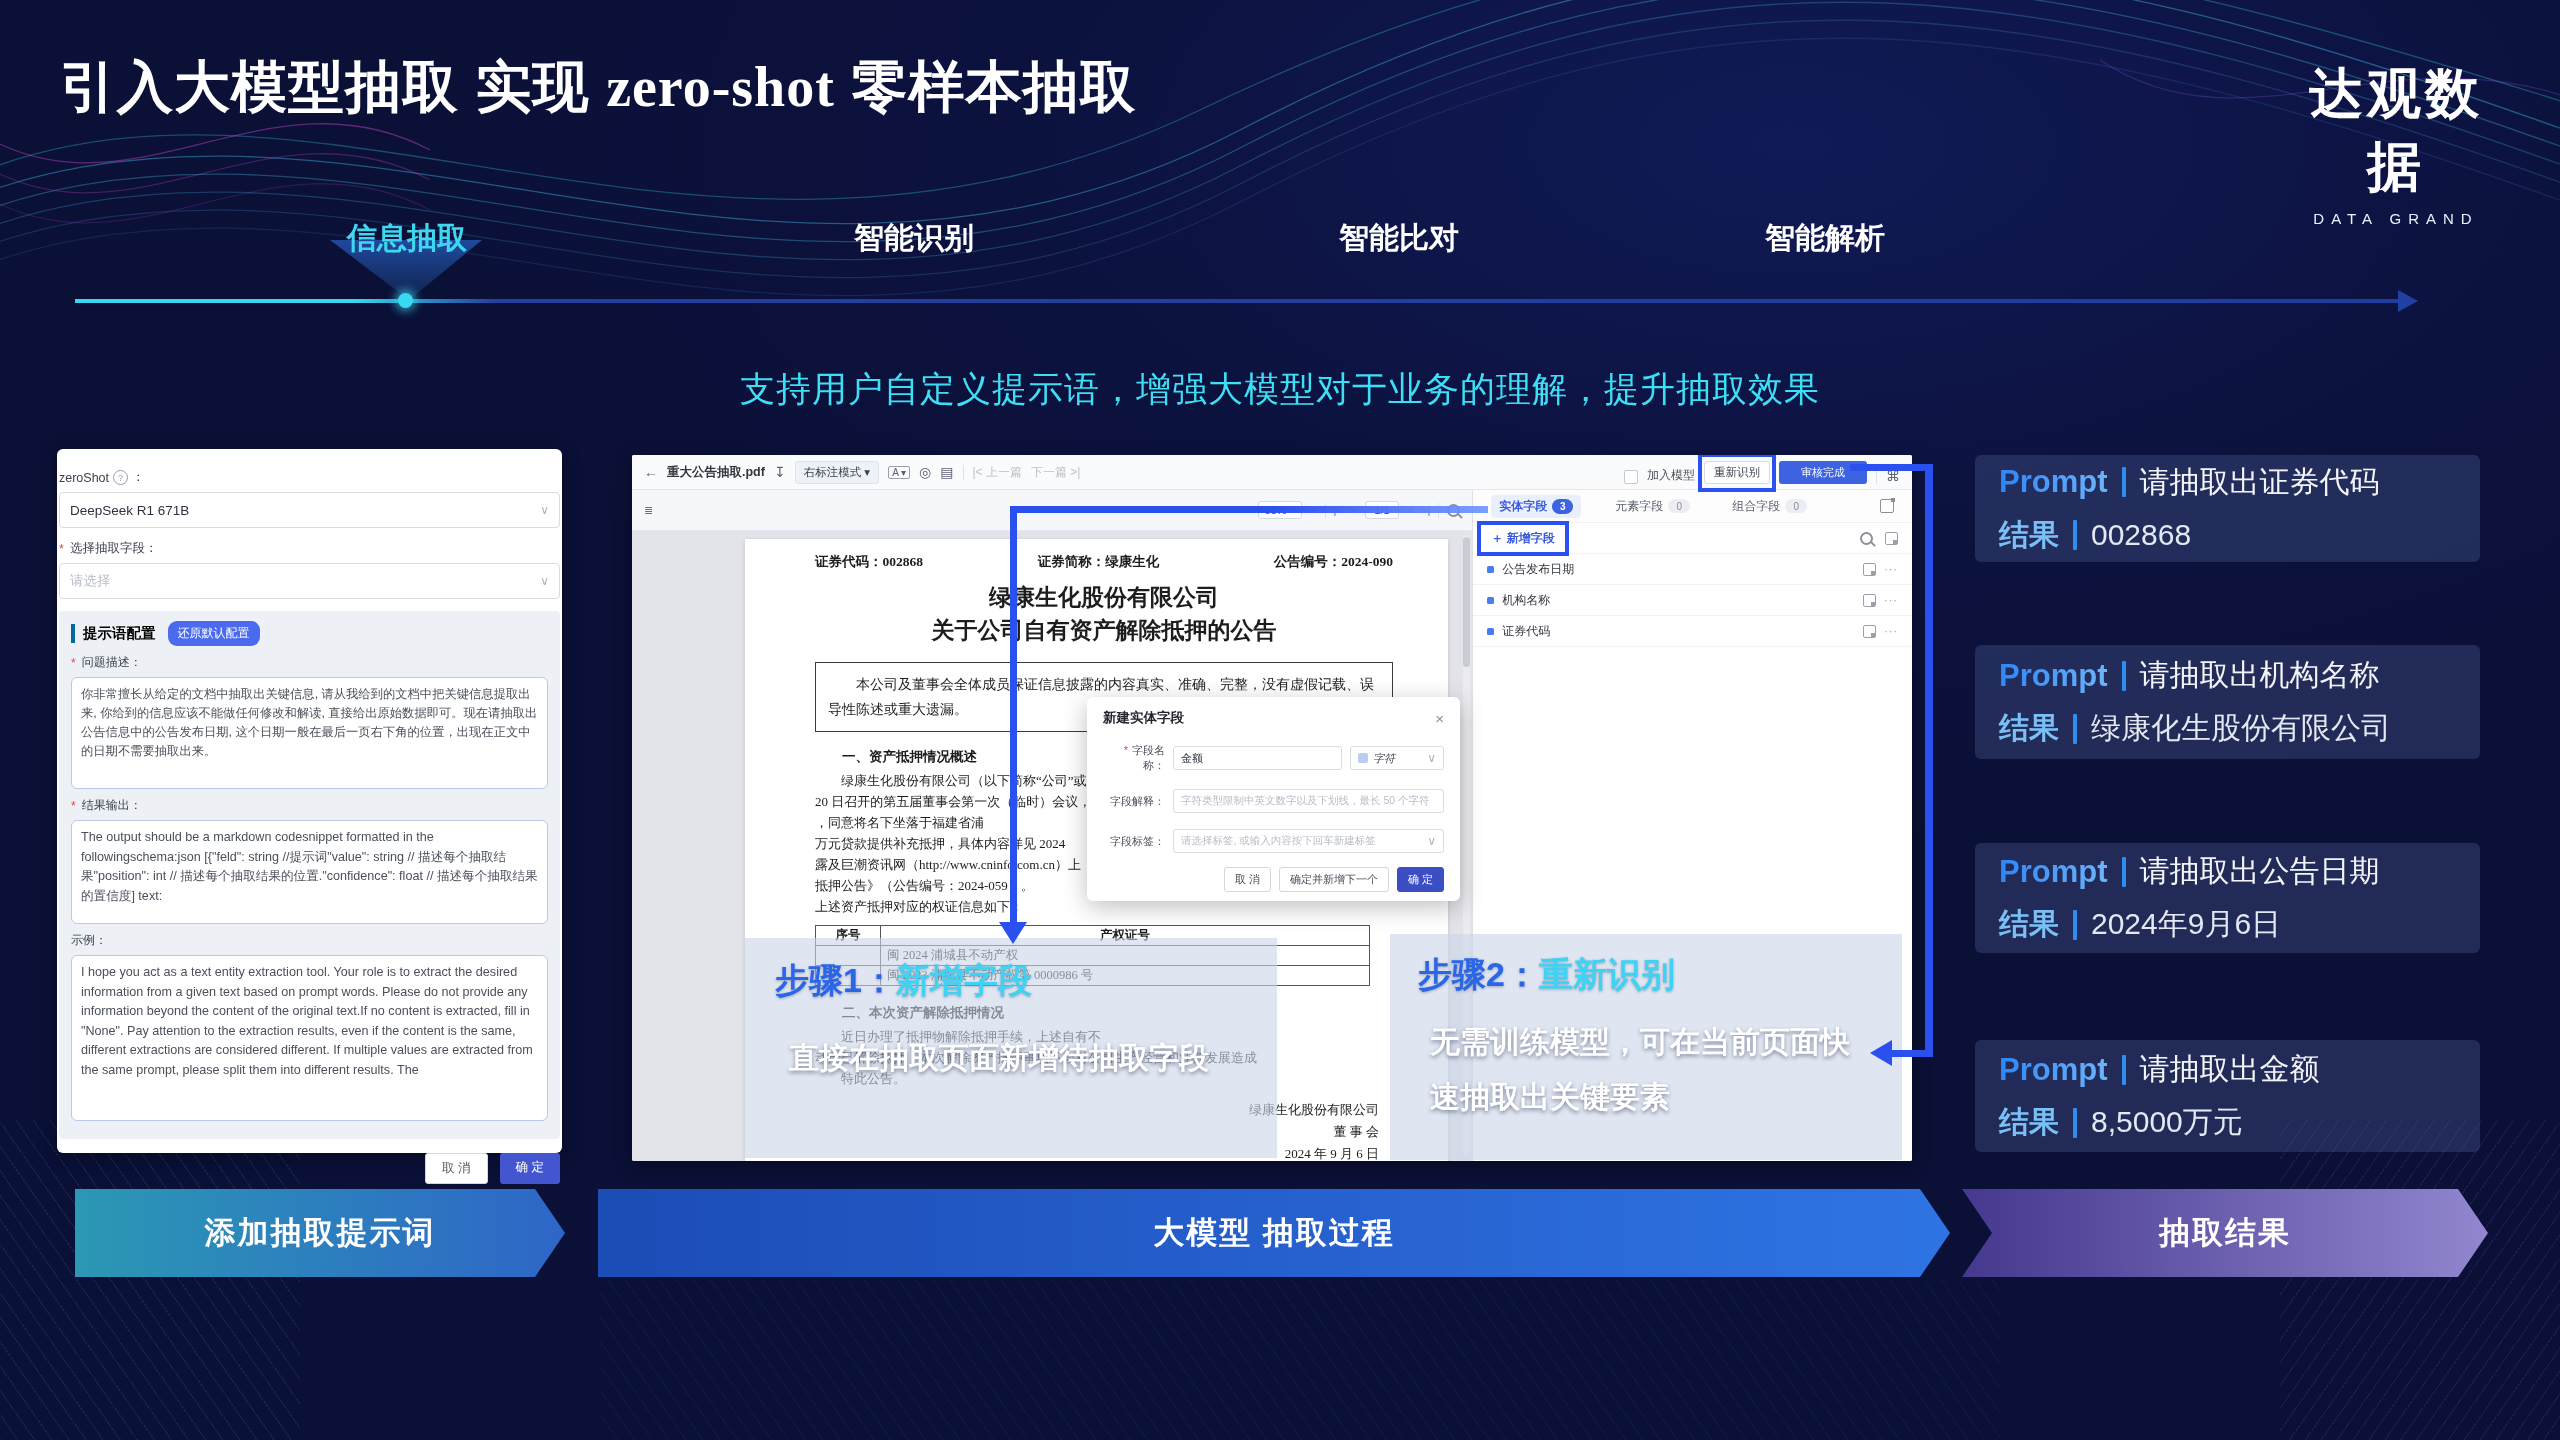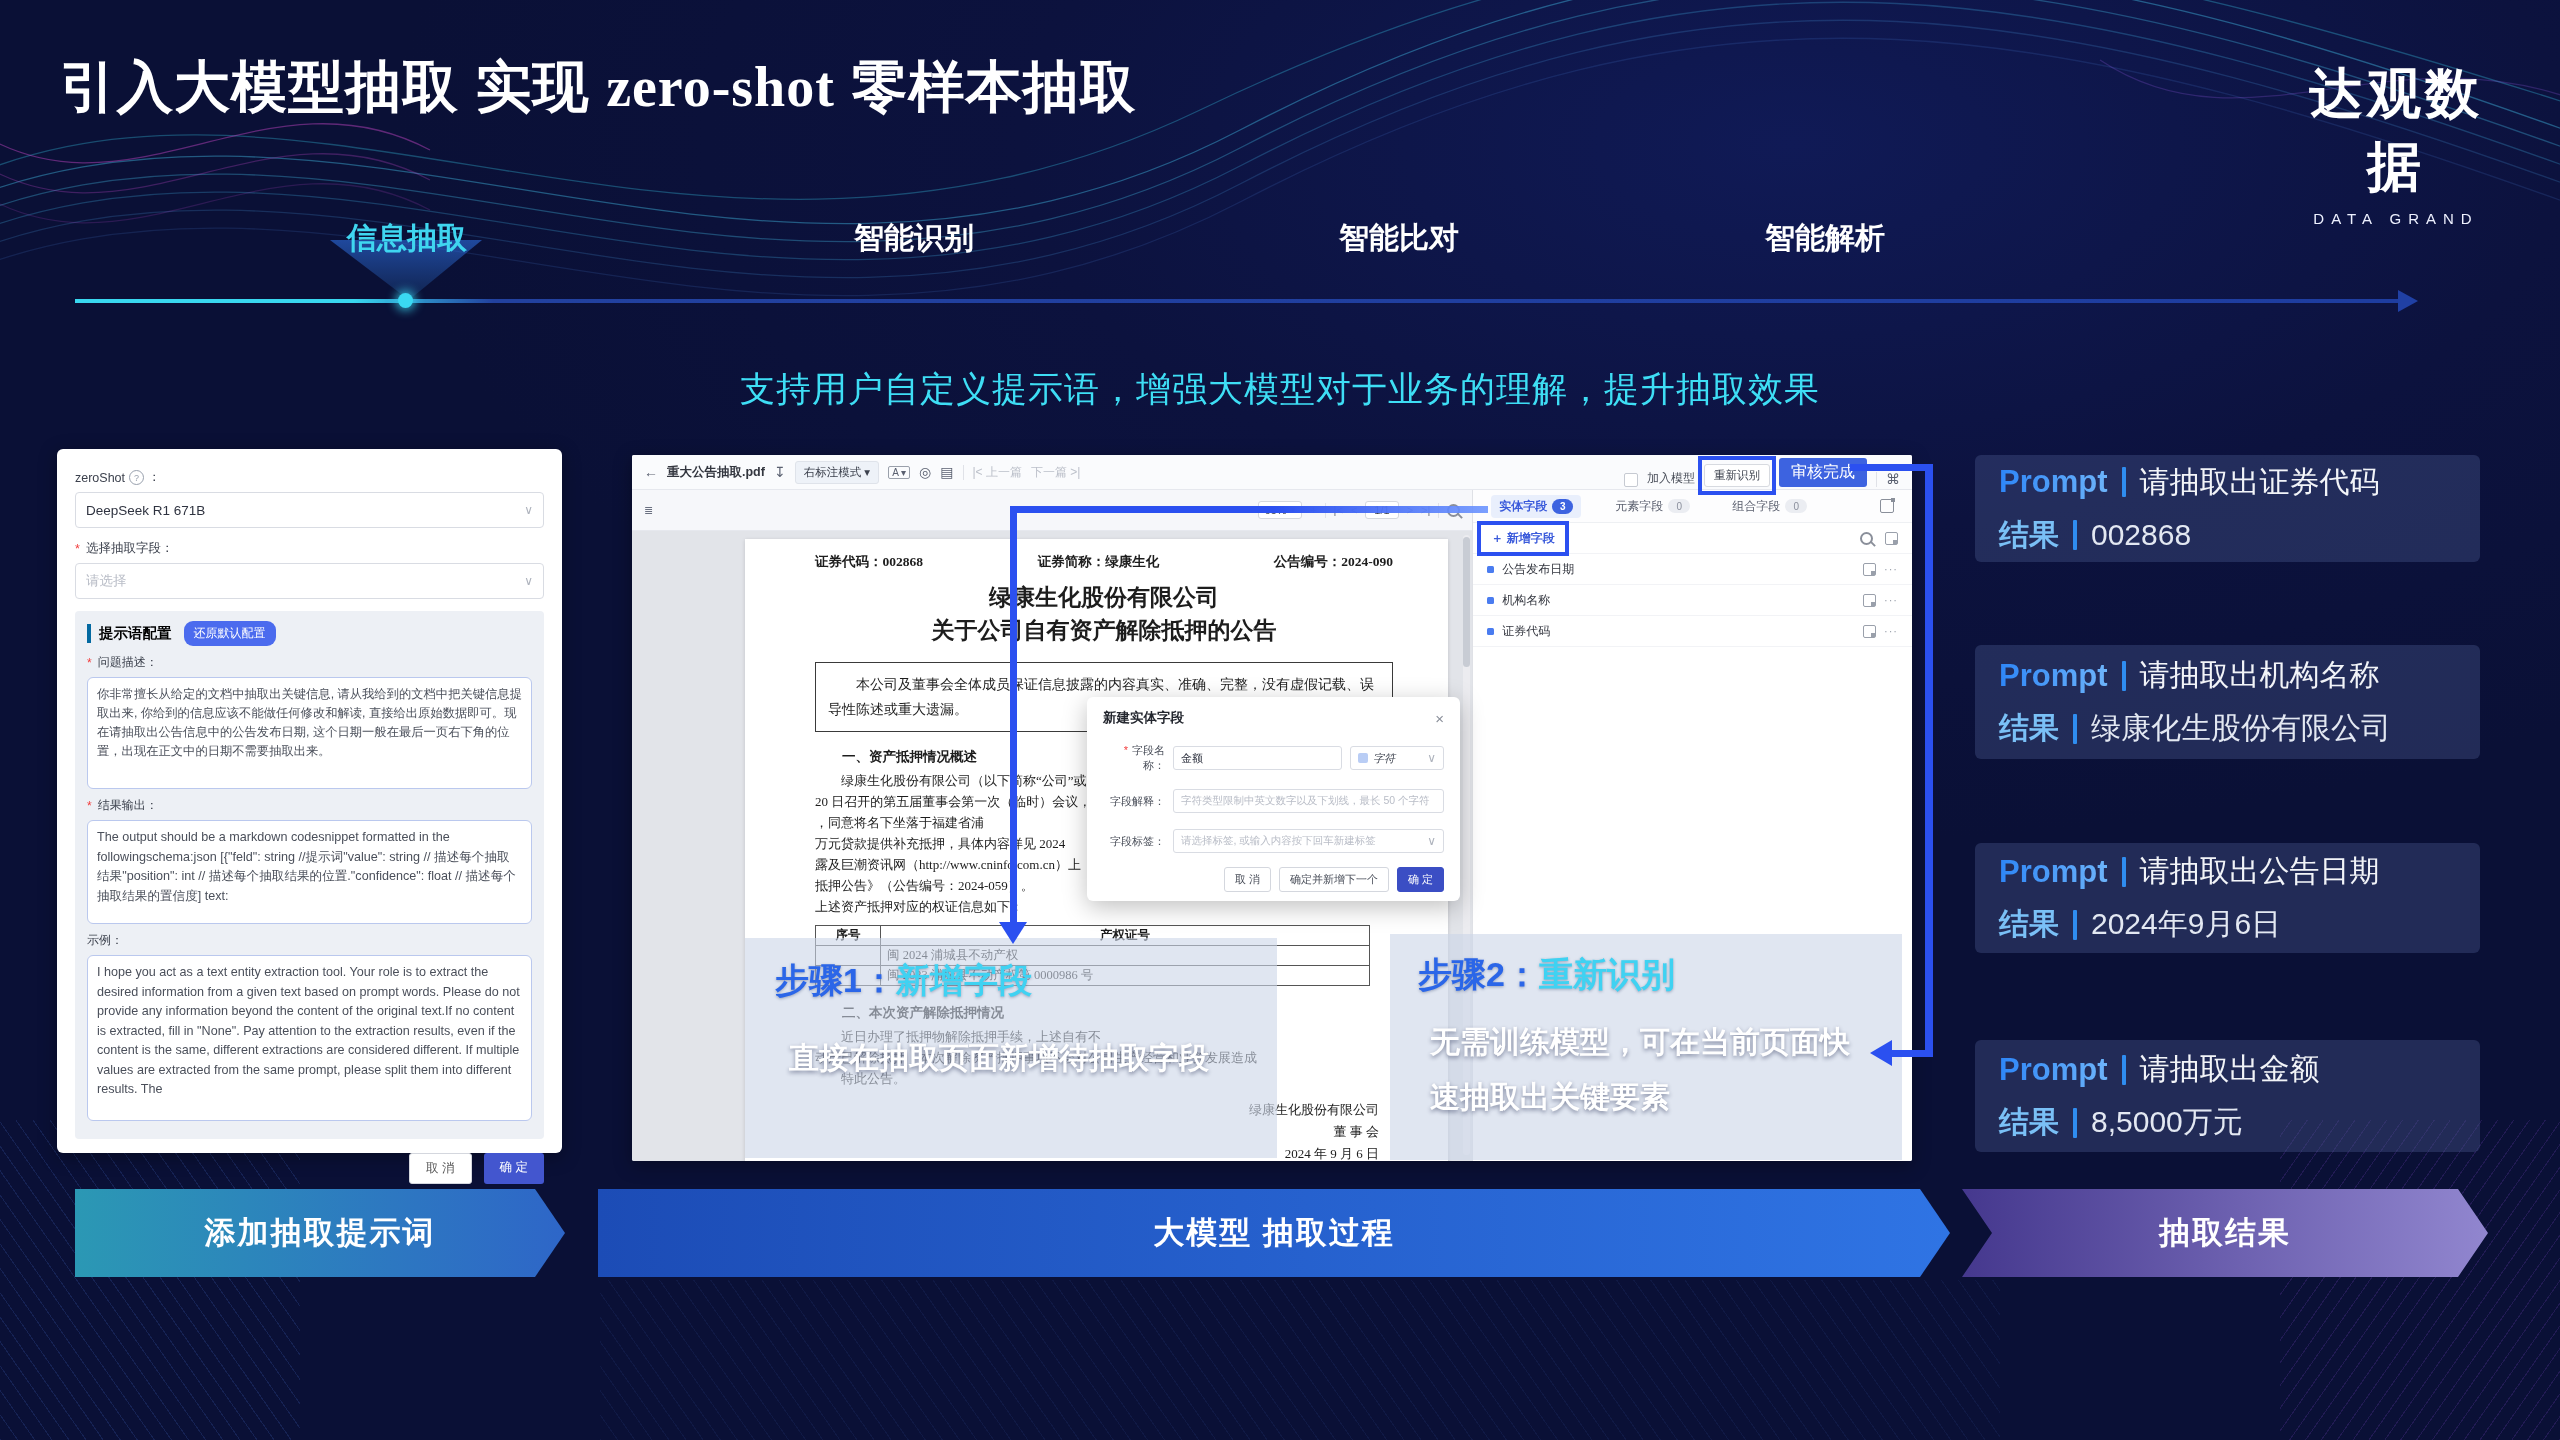--- a/index.html
+++ b/index.html
@@ -28,21 +28,21 @@
     background:linear-gradient(90deg,#39d7ef 0%,#39d7ef 12%,#22419f 18%,#1e3da0 100%);}
   .track-head{position:absolute;left:2398px;top:290px;width:0;height:0;
     border-top:11px solid transparent;border-bottom:11px solid transparent;border-left:20px solid #2040a4;}
   .track-dot{position:absolute;left:398px;top:293px;width:15px;height:15px;border-radius:50%;
     background:#3ad9f2;box-shadow:0 0 10px 3px rgba(58,217,242,.7);}
   .subtitle{position:absolute;left:0;top:366px;width:2560px;text-align:center;
     font-size:35px;font-weight:400;color:#3edef5;letter-spacing:1px;}
 
   
   .config{position:absolute;left:57px;top:449px;width:505px;height:704px;background:#fff;border-radius:6px;
-    color:#3c414d;font-size:12.5px;padding:16px 18px;box-sizing:border-box;box-shadow:0 4px 18px rgba(0,0,0,.35);}
+    color:#3c414d;font-size:12.5px;padding:16px 2px;box-sizing:border-box;box-shadow:0 4px 18px rgba(0,0,0,.35);}
   .cfg-label{margin:4px 0 6px;display:flex;align-items:center;gap:2px;}
   .req::before{content:"*";color:#f23c3c;margin-right:4px;}
   .qmark{display:inline-flex;width:13px;height:13px;border:1px solid #98a0ad;border-radius:50%;
     font-size:9px;align-items:center;justify-content:center;color:#98a0ad;margin:0 2px;}
   .qmark::after{content:"?";}
   .sel{display:flex;align-items:center;justify-content:space-between;height:34px;border:1px solid #d9dce3;
     border-radius:4px;padding:0 10px;font-size:13.5px;color:#2f3340;background:#fff;cursor:pointer;}
   .sel.placeholder{color:#b9bdc7;}
   .chev{color:#aeb3bd;font-size:12px;}
   .chev::after{content:"∨";}
@@ -63,21 +63,21 @@
   .vtb{height:34px;background:#fafbfd;border-bottom:1px solid #e6e8ee;display:flex;align-items:center;
     gap:9px;padding:0 12px;font-size:12px;color:#4a4f5a;}
   .vtb .fname{font-weight:700;color:#33363f;font-size:12.5px;}
   .vtb .ic{color:#5a6070;font-size:14px;cursor:pointer;}
   .btn-lite{background:#eef2f8;border:1px solid #dfe3ea;border-radius:3px;padding:3px 8px;font-size:11.5px;color:#3c414d;cursor:pointer;}
   .vdiv{width:1px;height:15px;background:#e0e2e8;}
   .dim{color:#bcc0ca;}
   .vtb-right{margin-left:auto;display:flex;align-items:flex-end;gap:9px;}
   .cbx{width:12px;height:12px;border:1px solid #c6cad2;border-radius:2px;background:#fff;}
   .btn-plain{position:relative;background:#fff;border:1px solid #d7dae0;border-radius:3px;padding:3px 9px;font-size:11.5px;color:#3c414d;cursor:pointer;}
-  .btn-blue{background:#3d63e0;color:#fff;border-radius:3px;padding:4px 12px;font-size:16px;cursor:pointer;}
+  .btn-blue{background:#3d63e0;color:#fff;border-radius:3px;padding:4px 22px;font-size:11px;cursor:pointer;}
   .anno{position:absolute;border:4px solid #2b50f0;pointer-events:none;}
   .vbody{display:flex;height:672px;}
   .doccol{width:841px;display:flex;flex-direction:column;position:relative;}
   .zoombar{height:40px;background:#f6f7fa;border-bottom:1px solid #e6e8ee;display:flex;align-items:center;
     gap:8px;padding:0 12px;font-size:11px;color:#6a7080;}
   .zoombar .grow{flex:1;}
   .zsel{display:flex;align-items:center;gap:4px;border:1px solid #d5d8de;border-radius:3px;background:#fff;padding:2px 6px;color:#3c414d;cursor:pointer;}
   .pgbox{border:1px solid #d5d8de;border-radius:3px;background:#fff;padding:2px 8px;color:#3c414d;}
   .icn-search{width:9px;height:9px;border:2px solid #8a8f9a;border-radius:50%;position:relative;display:inline-block;cursor:pointer;}
   .icn-search::after{content:"";position:absolute;width:6px;height:2px;background:#8a8f9a;transform:rotate(45deg);right:-5px;bottom:-2px;}

